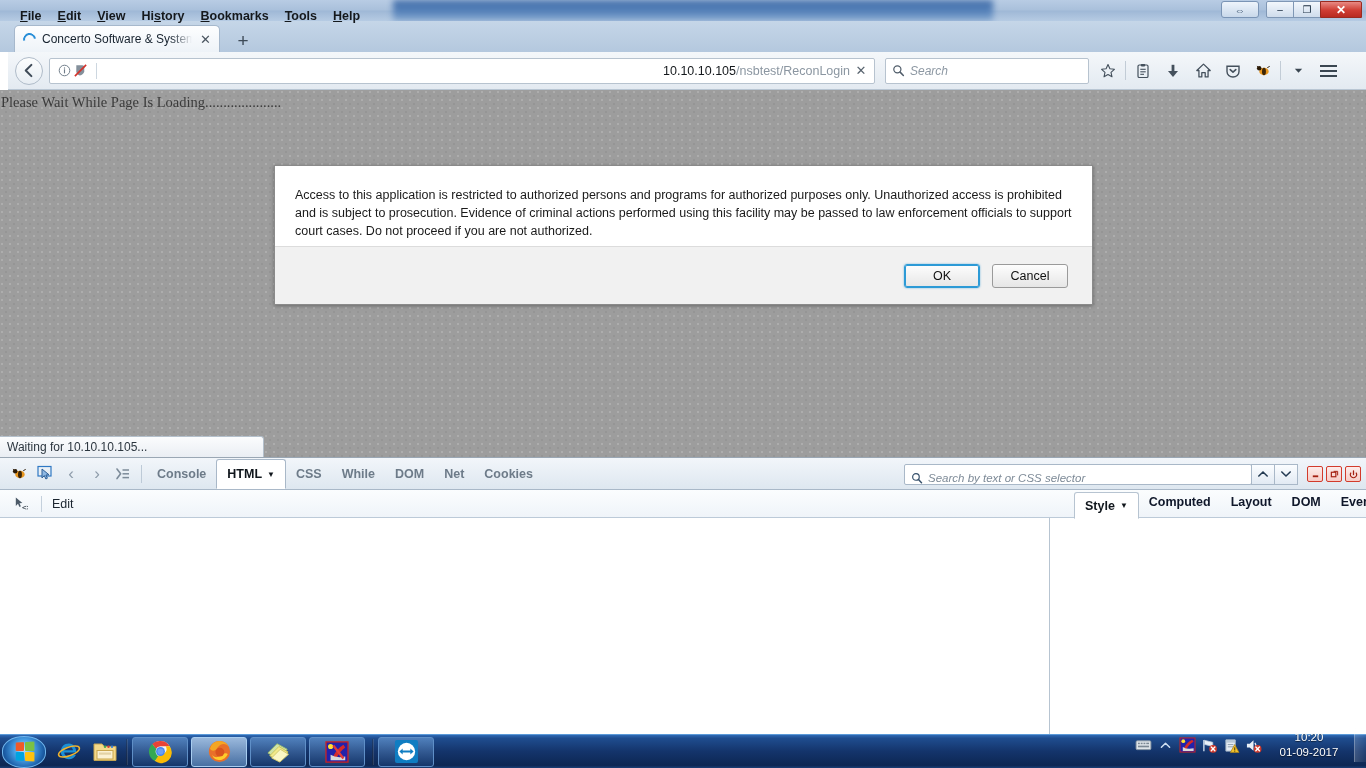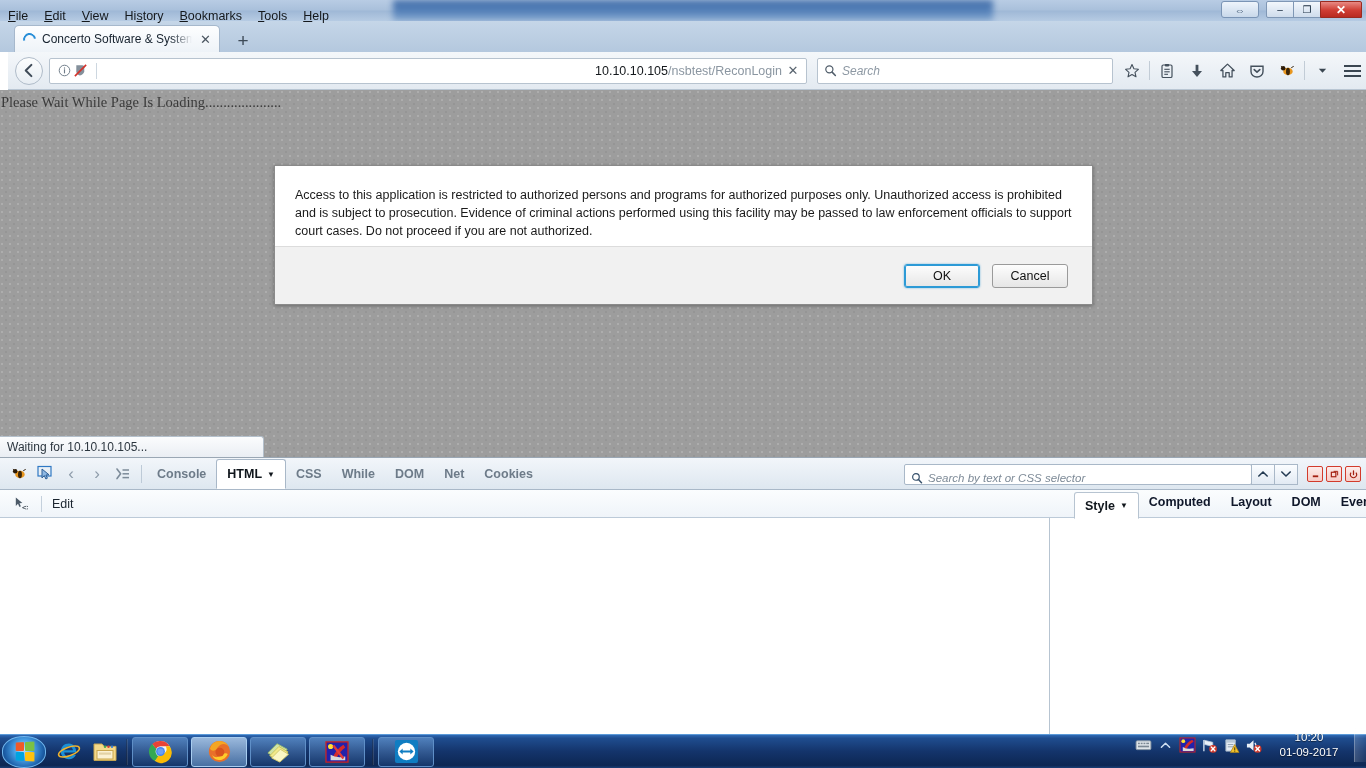--- a/index.html
+++ b/index.html
@@ -23,21 +23,21 @@
     background:linear-gradient(to bottom,#2e5d9e 0%,#4878b5 55%,#86a9d0 100%);
     filter:blur(3px); opacity:.85;
   }
   .titlebar-ghost {
     position:absolute; left:580px; top:22px; width:420px; height:16px;
     color:#5a6a7a; font-size:11px; filter:blur(2.4px); opacity:.55;
     white-space:nowrap;
   }
   .menubar {
     position:absolute; left:0; top:0; height:31px;
-    display:flex; align-items:center; padding-left:0; z-index:6;
+    display:flex; align-items:center; padding-left:12px; z-index:6;font-weight:bold;
   }
   .menu-item {
     padding:2px 8px; font-size:12.5px; color:#14181c; cursor:default;
     font-family:"Liberation Sans", sans-serif; line-height:16px;
   }
   .menu-item u { text-decoration:underline; }
 
   .wincontrols { position:absolute; right:4px; top:1px; display:flex; gap:0; z-index:8; }
   .tv-btn {
     width:38px; height:17px; margin-right:8px;
@@ -107,21 +107,21 @@
     max-width:826px;
   }
   .url-icon { width:17px; display:flex; align-items:center; justify-content:center; color:#6f7c89; font-size:12px; }
   .url-shield { position:relative; width:17px; height:15px; margin-right:3px; }
   .url-shield svg { display:block; }
   .url-sep { width:1px; height:16px; background:#cdd7e0; margin:0 6px 0 3px; }
   .url-text { flex:1; font-size:12.5px; color:#8b96a1; white-space:nowrap; overflow:hidden; }
   .url-text b { color:#14181c; font-weight:normal; }
   .url-clear { width:22px; display:flex; align-items:center; justify-content:center; color:#59646f; font-size:13px; }
   .searchbar {
-    width:296px; height:26px; background:#fff; border:1px solid #b7c3cf;
+    width:204px; height:26px; background:#fff; border:1px solid #b7c3cf;
     border-radius:2px; display:flex; align-items:center; padding:0 6px; margin-left:10px;
   }
   .search-ph { font-size:12px; color:#8d98a3; font-style:italic; margin-left:5px; }
   .tbicons { display:flex; align-items:center; margin-left:4px; }
   .tbicon {
     width:30px; height:30px; display:flex; align-items:center; justify-content:center;
     color:#44505c;
   }
   .tb-sep { width:1px; height:19px; background:#c2ccd6; margin:0 2px; }
   .hamburger { display:flex; flex-direction:column; gap:3px; }

